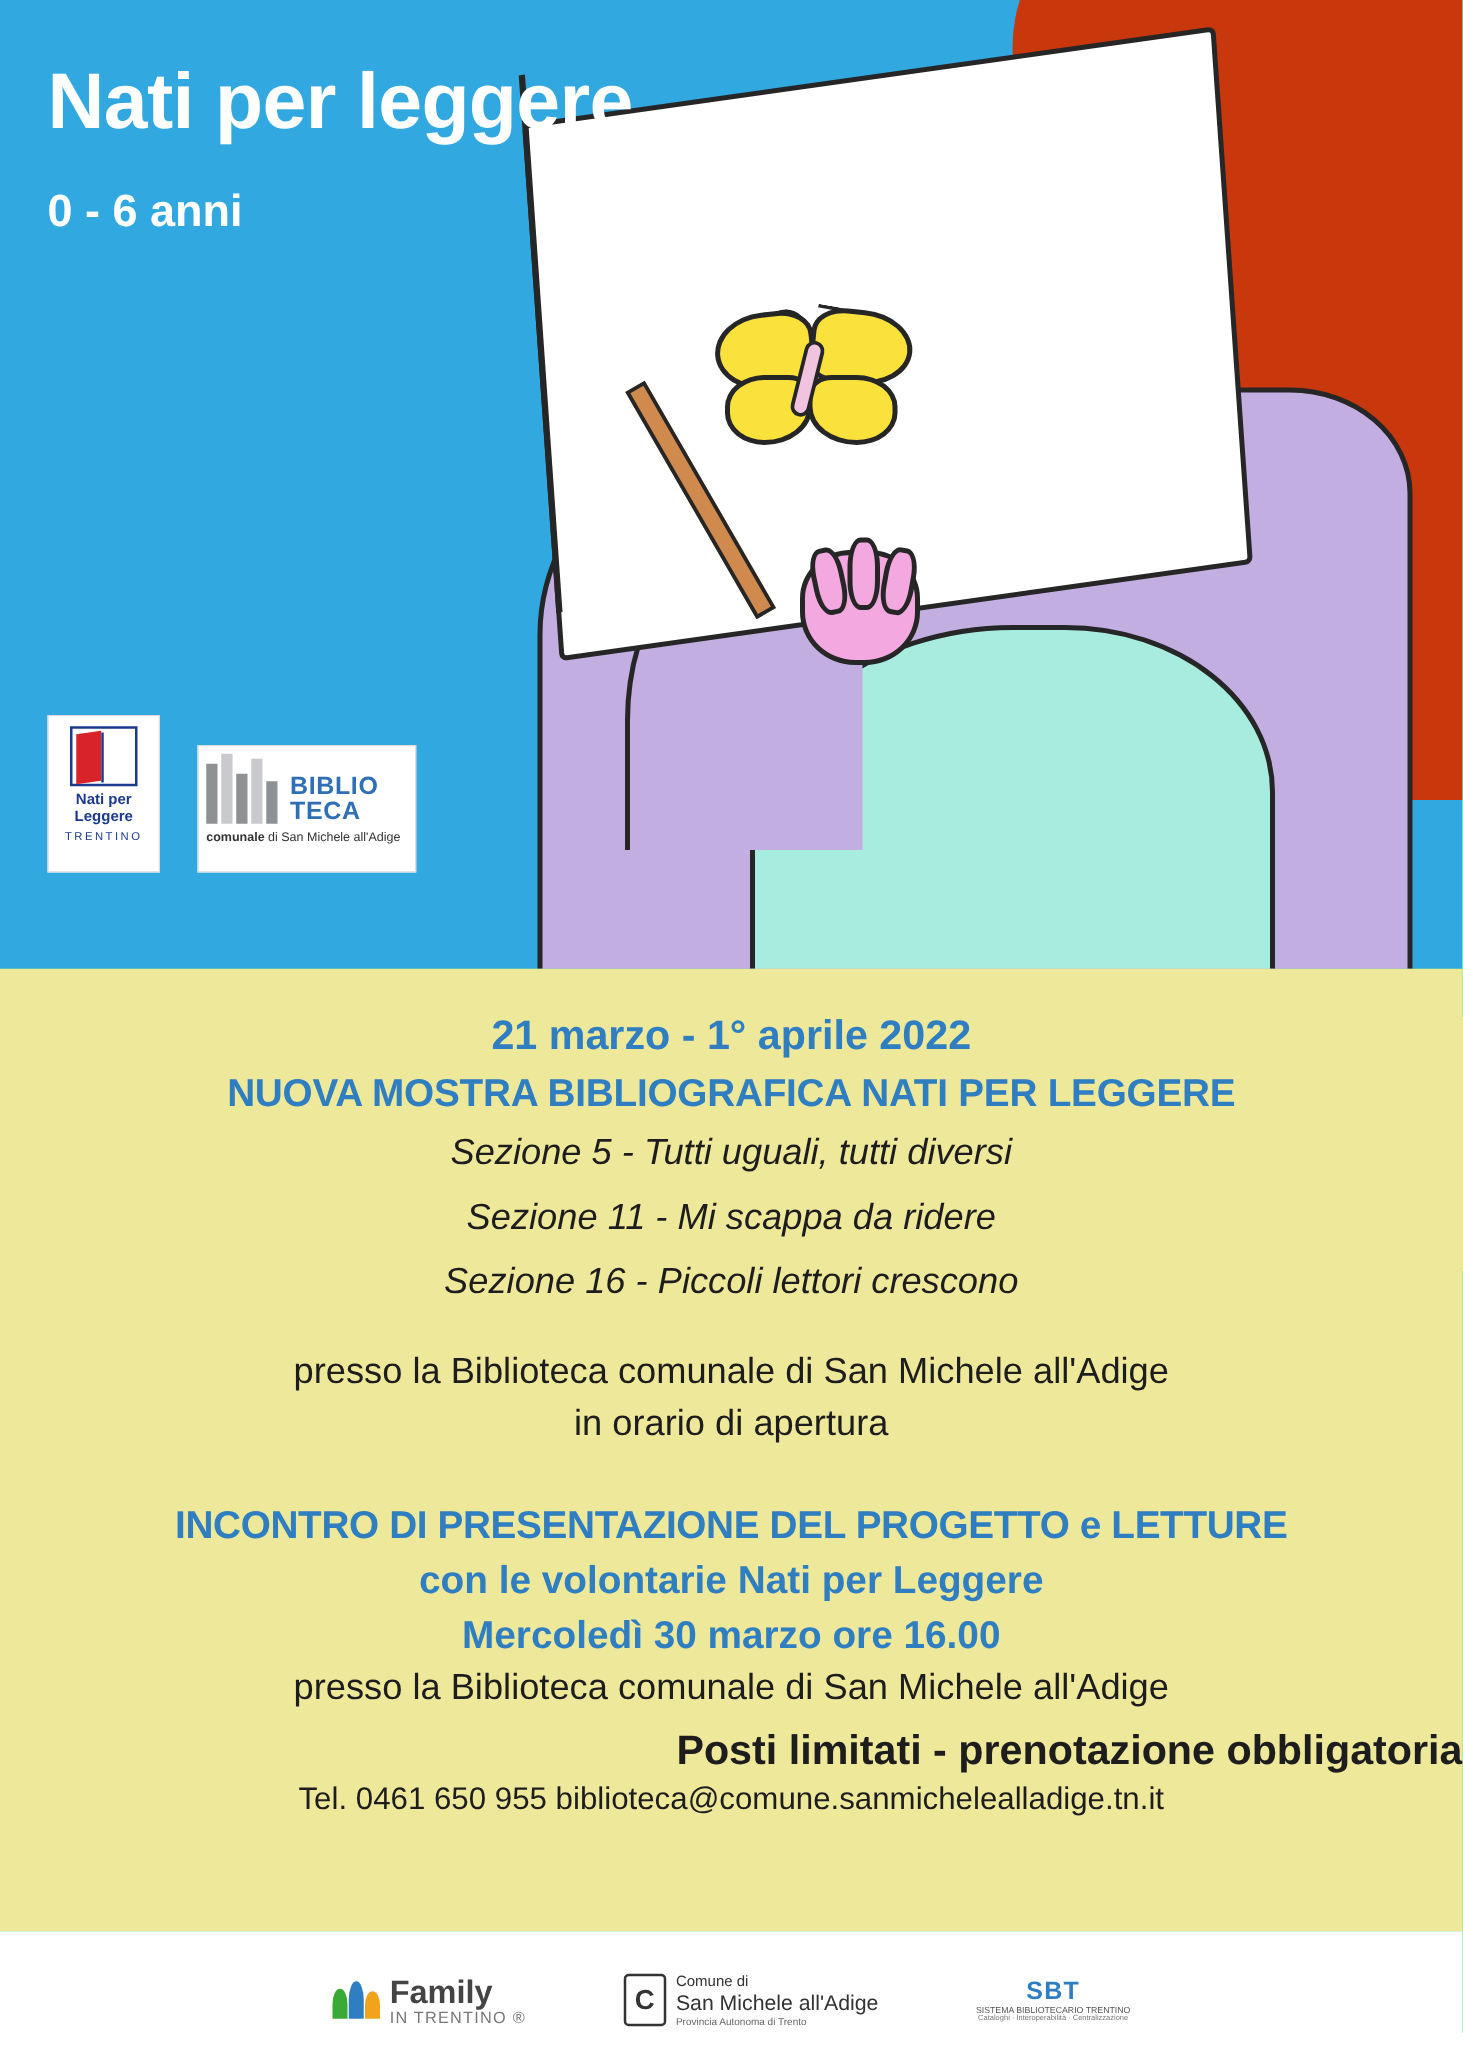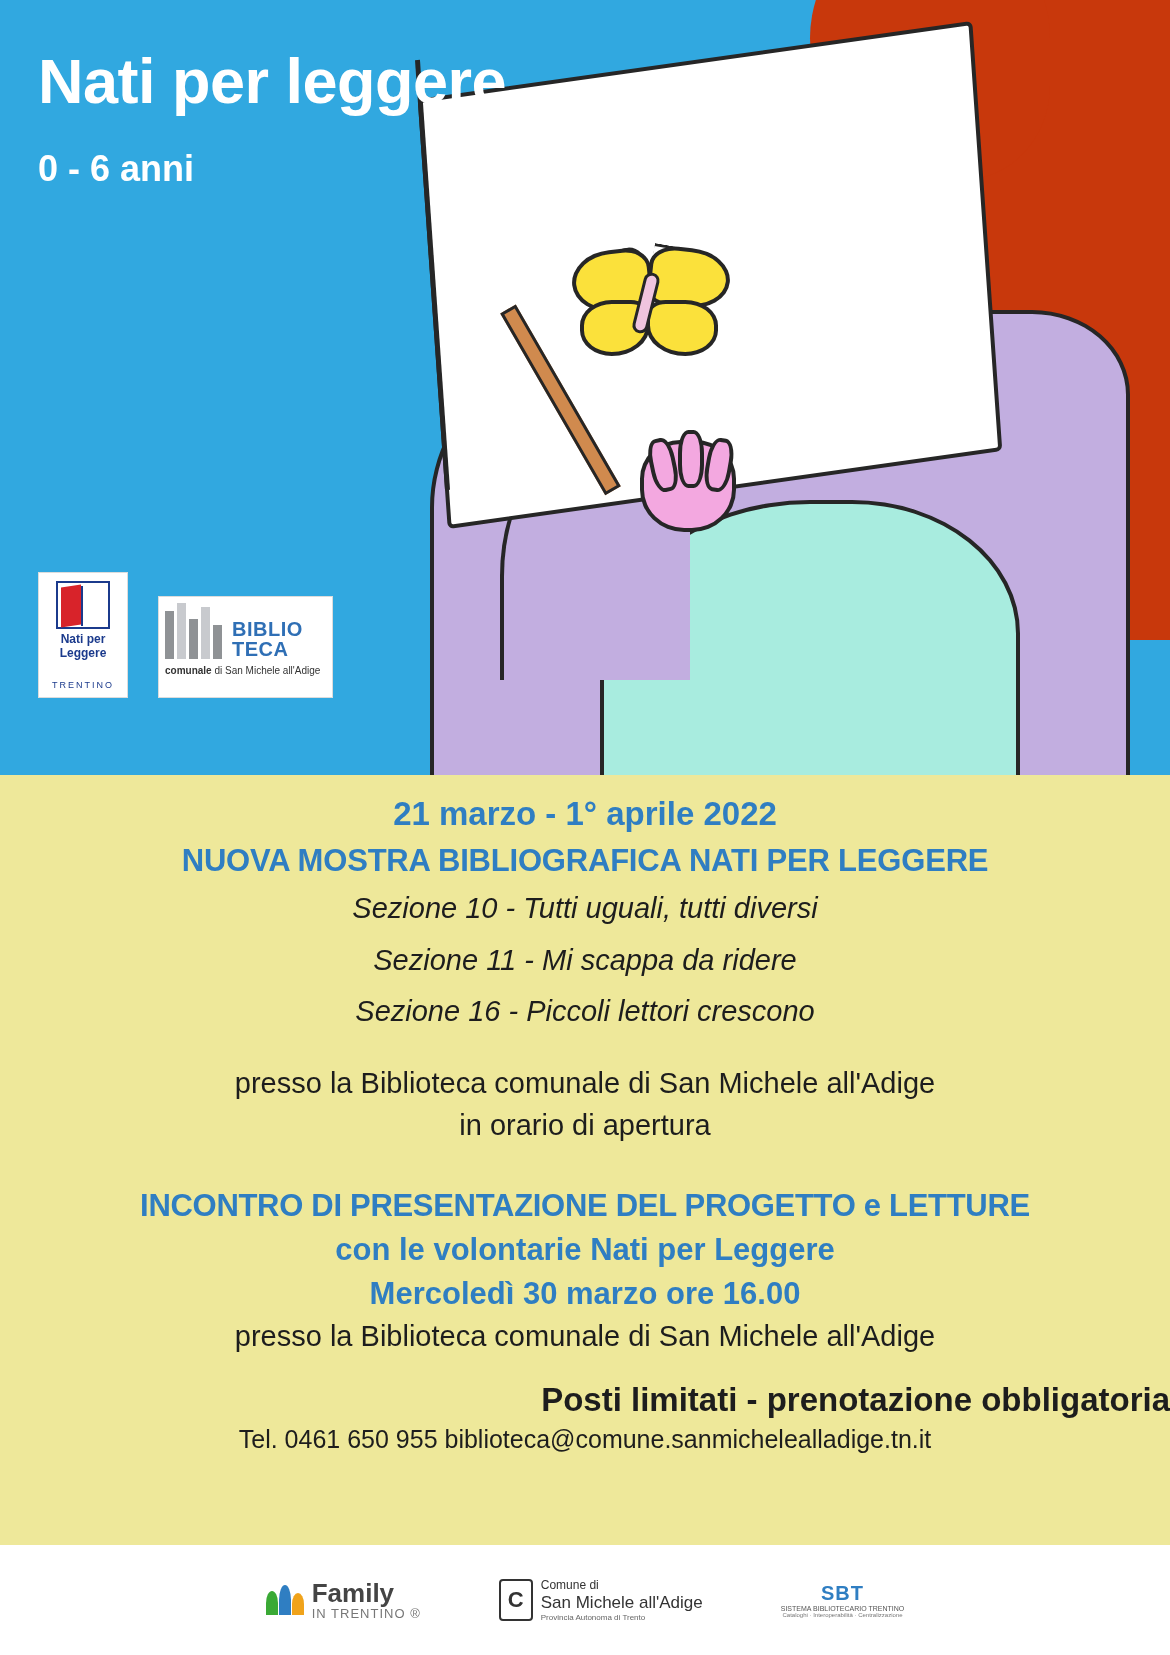--- a/index.html
+++ b/index.html
@@ -233,21 +233,21 @@
   }
   .logo-npl .mark:before {
     content:""; position:absolute; left:3px; top:3px; width:20px; height:40px;
     background:#d8232a; transform: skewY(-8deg);
   }
   .logo-npl .mark:after {
     content:""; position:absolute; right:3px; top:3px; width:22px; height:40px;
     background:#ffffff; border-left:2px solid #1b3a8c;
   }
   .logo-npl .t1 { font-size: 12px; font-weight: bold; color: #1b3a8c; line-height: 1.15; }
-  .logo-npl .t2 { font-size: 9px; color: #1b3a8c; letter-spacing: 2px; margin-top: 19px; }
+  .logo-npl .t2 { font-size: 9px; color: #1b3a8c; letter-spacing: 2px; margin-top: 3px; }
 
   .logo-bib {
     position: absolute;
     left: 158px;
     top: 596px;
     width: 175px;
     height: 102px;
     background: #ffffff;
     border: 1px solid #dcdcdc;
     padding: 6px;
@@ -263,21 +263,21 @@
   .logo-bib .name { font-size: 20px; font-weight: bold; color: #2f6fb5; line-height: 1.0; letter-spacing: 0.5px; }
   .logo-bib .sub { font-size: 10px; color: #333; margin-top: 6px; }
   .logo-bib .sub b { font-weight: bold; }
 
   
   .info {
     position: relative;
     width: 1170px;
     height: 770px;
     background: #eee89a;
-    padding-top: 2px;
+    padding-top: 16px;
     text-align: center;
   }
   .date-line {
     margin-top: 18px;
     font-size: 33px;
     font-weight: bold;
     color: #2f7ec2;
   }
   .mostra {
     margin-top: 10px;
@@ -491,21 +491,21 @@
       <div class="sub">
         <b>comunale</b><span> di San Michele all'Adige</span>
       </div>
     </div>
   </div>
 
   <div class="info">
     <div class="date-line">21 marzo - 1° aprile 2022</div>
     <div class="mostra">NUOVA MOSTRA BIBLIOGRAFICA NATI PER LEGGERE</div>
 
-    <div class="sezione">Sezione 10 - Tutti uguali, tutti diversi</div>
+    <div class="sezione">Sezione 5 - Tutti uguali, tutti diversi</div>
     <div class="sezione">Sezione 11 -  Mi scappa da ridere</div>
     <div class="sezione">Sezione 16 - Piccoli lettori crescono</div>
 
     <div class="presso">presso la Biblioteca comunale di San Michele all'Adige</div>
     <div class="presso" style="margin-top:0">in orario di apertura</div>
 
     <div class="incontro">INCONTRO DI PRESENTAZIONE DEL PROGETTO e LETTURE</div>
     <div class="con-vol">con le volontarie Nati per Leggere</div>
     <div class="mercoledi">Mercoledì  30 marzo ore 16.00</div>
     <div class="presso2">presso la Biblioteca comunale di San Michele all'Adige</div>

